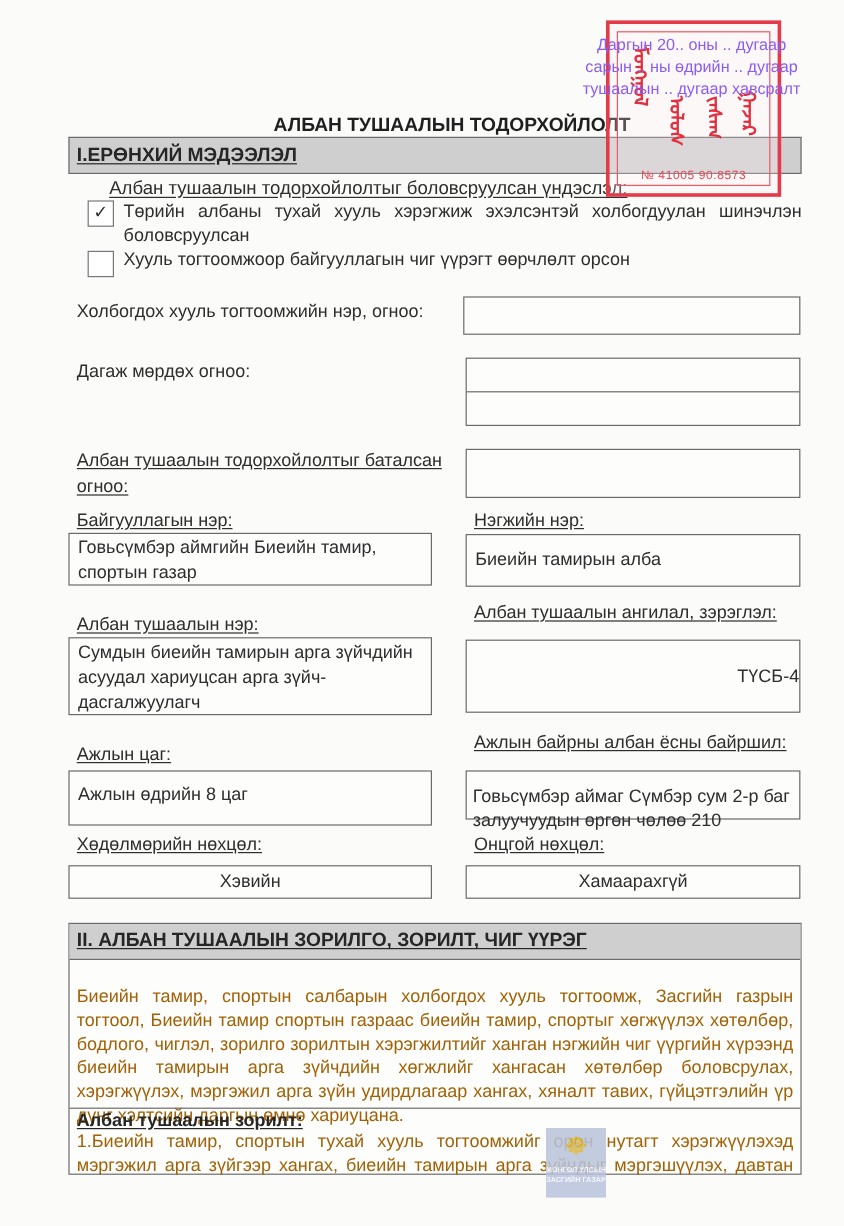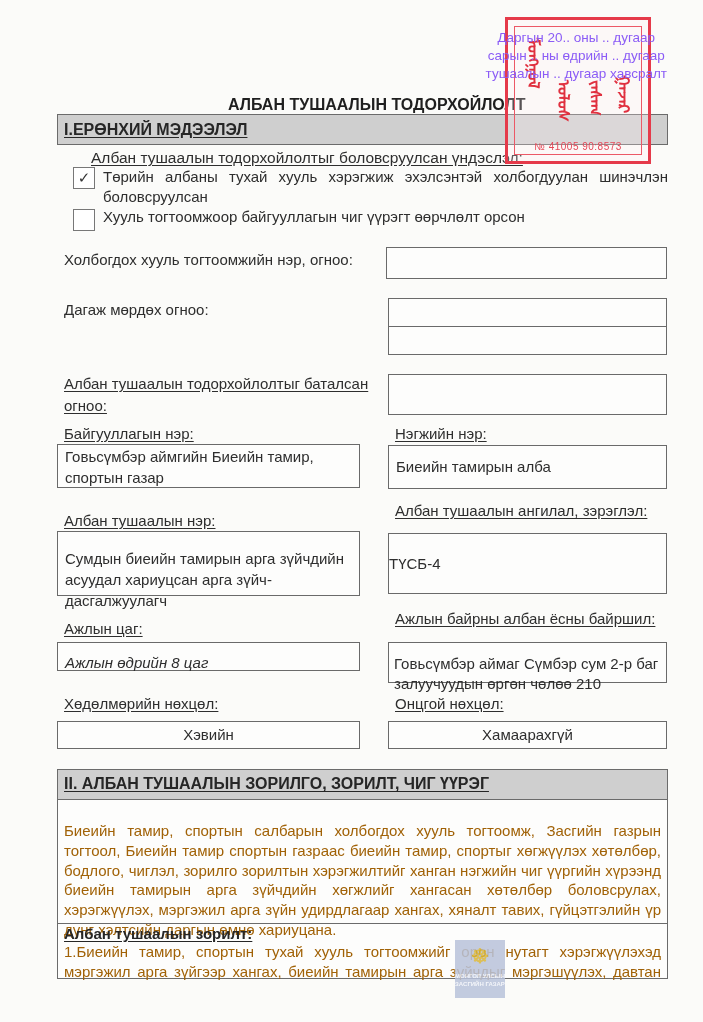--- a/index.html
+++ b/index.html
@@ -127,27 +127,27 @@
 <div class="lbl u" style="left:64px; top:373px; width:310px; line-height:22px;">Албан тушаалын тодорхойлолтыг баталсан огноо:</div>
 <div class="box" style="left:388px; top:374px; width:279px; height:41px;"></div>
 
 <div class="lbl u" style="left:64px; top:424px;">Байгууллагын нэр:</div>
 <div class="box" style="left:57px; top:444px; width:303px; height:44px; padding:1px 7px; line-height:21px;">Говьсүмбэр аймгийн Биеийн тамир, спортын газар</div>
 
 <div class="lbl u" style="left:395px; top:424px;">Нэгжийн нэр:</div>
 <div class="box" style="left:388px; top:445px; width:279px; height:44px; padding:10px 7px;">Биеийн тамирын алба</div>
 
 <div class="lbl u" style="left:64px; top:511px;">Албан тушаалын нэр:</div>
-<div class="box" style="left:57px; top:531px; width:303px; height:65px; padding:16px 7px; line-height:21px;">Сумдын биеийн тамирын арга зүйчдийн асуудал хариуцсан арга зүйч-дасгалжуулагч</div>
+<div class="box" style="left:57px; top:531px; width:303px; height:65px; padding:1px 7px; line-height:21px;">Сумдын биеийн тамирын арга зүйчдийн асуудал хариуцсан арга зүйч-дасгалжуулагч</div>
 
 <div class="lbl u" style="left:395px; top:501px;">Албан тушаалын ангилал, зэрэглэл:</div>
-<div class="box" style="left:388px; top:533px; width:279px; height:61px; line-height:59px; text-align:left;">ТҮСБ-4</div>
+<div class="box" style="left:388px; top:533px; width:279px; height:61px; line-height:59px; text-align:right;">ТҮСБ-4</div>
 
 <div class="lbl u" style="left:64px; top:619px;">Ажлын цаг:</div>
-<div class="box" style="left:57px; top:642px; width:303px; height:29px; padding:9px 7px;font-style:italic;">Ажлын өдрийн 8 цаг</div>
+<div class="box" style="left:57px; top:642px; width:303px; height:46px; padding:9px 7px;">Ажлын өдрийн 8 цаг</div>
 
 <div class="lbl u" style="left:395px; top:609px;">Ажлын байрны албан ёсны байршил:</div>
 <div class="box" style="left:388px; top:642px; width:279px; height:41px; padding:11px 5px; line-height:20px;">Говьсүмбэр аймаг Сүмбэр сум 2-р баг залуучуудын өргөн чөлөө 210</div>
 
 <div class="lbl u" style="left:64px; top:694px;">Хөдөлмөрийн нөхцөл:</div>
 <div class="box" style="left:57px; top:721px; width:303px; height:28px; text-align:center; line-height:26px;">Хэвийн</div>
 
 <div class="lbl u" style="left:395px; top:694px;">Онцгой нөхцөл:</div>
 <div class="box" style="left:388px; top:721px; width:279px; height:28px; text-align:center; line-height:26px;">Хамаарахгүй</div>
 

